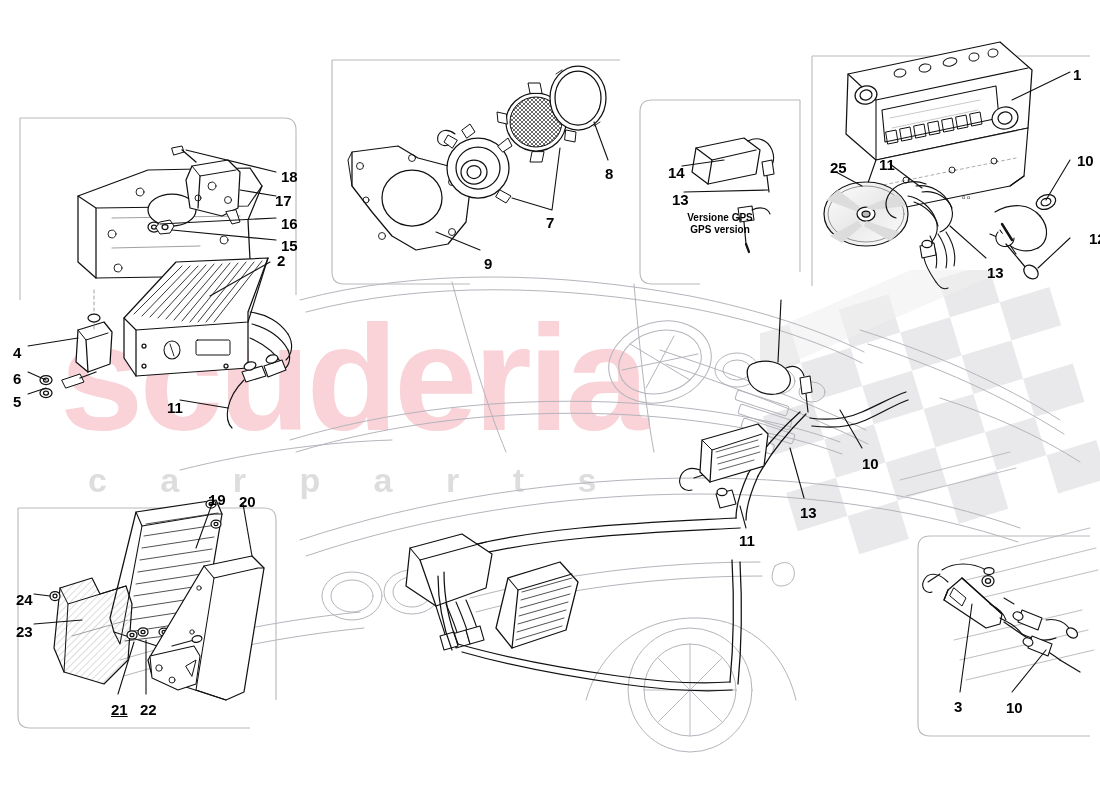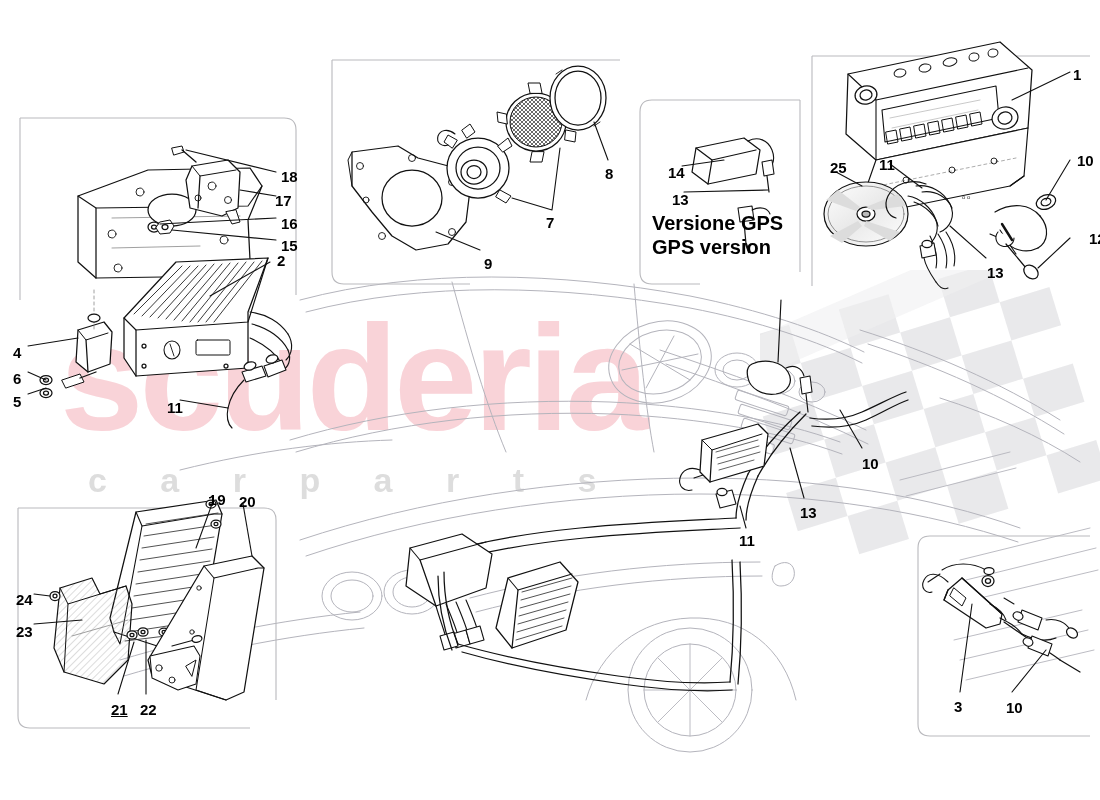--- a/index.html
+++ b/index.html
@@ -3,22 +3,22 @@
 <meta charset="utf-8">
 <title>Parts Diagram</title>
 <style>
   html,body{margin:0;padding:0;background:#ffffff;}
   body{width:1100px;height:800px;overflow:hidden;
        font-family:"Liberation Sans","DejaVu Sans",sans-serif;}
   #stage{position:relative;width:1100px;height:800px;background:#fff;}
   #stage svg.layer{position:absolute;left:0;top:0;width:1100px;height:800px;}
   .callout{position:absolute;font-weight:bold;font-size:15px;color:#000;
            letter-spacing:0px;line-height:1;white-space:nowrap;}
-  .gpslabel{position:absolute;font-weight:bold;font-size:20px;color:#000;
-            text-align:left;line-height:1.18;white-space:nowrap;}
+  .gpslabel{position:absolute;font-weight:bold;font-size:10px;color:#000;
+            text-align:center;line-height:1.18;white-space:nowrap;}
 </style>
 </head>
 <body>
 
 <div id="stage">
 
   <svg class="layer" viewBox="0 0 1100 800">
     <defs>
       <clipPath id="flagClip">
           <rect x="760" y="270" width="340" height="300"></rect>

